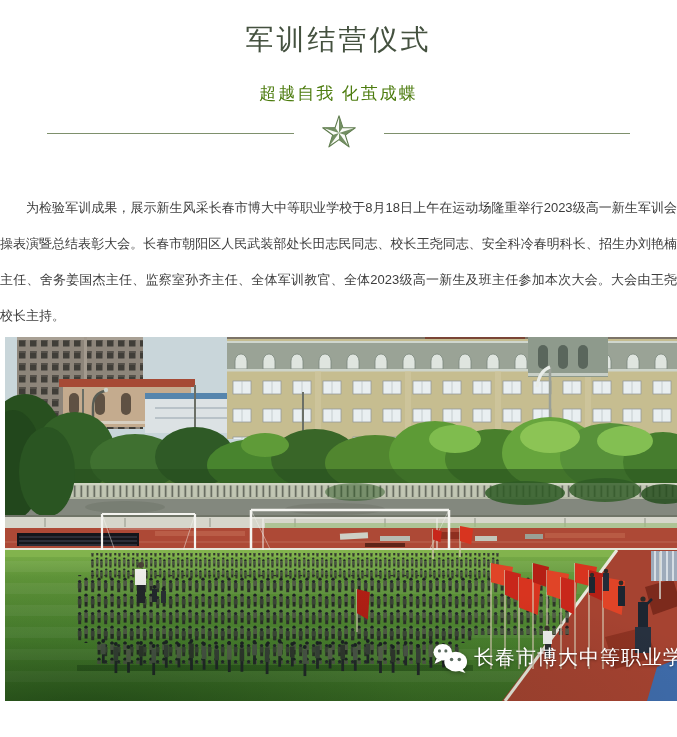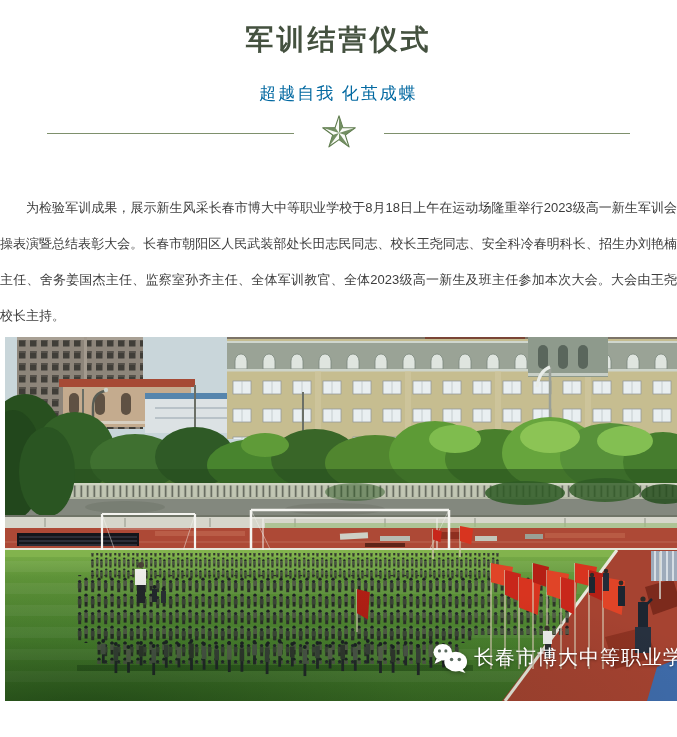--- a/index.html
+++ b/index.html
@@ -1,21 +1,21 @@
 <!DOCTYPE html>
 <html><head>
 <meta charset="utf-8">
 <style>
   html,body{margin:0;padding:0;background:#ffffff;}
   body{width:677px;font-family:"Liberation Sans","DejaVu Sans",sans-serif;}
   .page{width:677px;overflow:hidden;}
   .title{margin:26px 0 0;text-align:center;font-size:28px;line-height:28px;
-         font-weight:bold;letter-spacing:3px;color:#44513f;}
+         font-weight:normal;letter-spacing:3px;color:#44513f;}
   .subtitle{margin:31px 0 0;text-align:center;font-size:17px;line-height:17px;
-            letter-spacing:2px;color:#0369a1;}
+            letter-spacing:2px;color:#4d7c0f;}
   .divider{margin:12px 47px 0;display:flex;align-items:center;height:38px;}
   .divider .ln{flex:1;height:1px;background:#7e906c;}
   .divider .star{width:38px;height:38px;margin:0 26px;flex:0 0 auto;}
   .body-text{margin:38px 0 0;padding:0;font-size:13px;line-height:36px;
              color:#3c3c3c;text-align:justify;text-indent:2em;}
   .photo{position:relative;margin:3px 0 0 5px;width:672px;height:364px;overflow:hidden;background:#6f9a44;}
   .scene{display:block;width:672px;height:364px;}
   .watermark{position:absolute;left:427px;top:305px;display:flex;align-items:center;
              color:#ffffff;font-size:20px;letter-spacing:1px;white-space:nowrap;
              text-shadow:0 1px 3px rgba(0,0,0,.45);}

